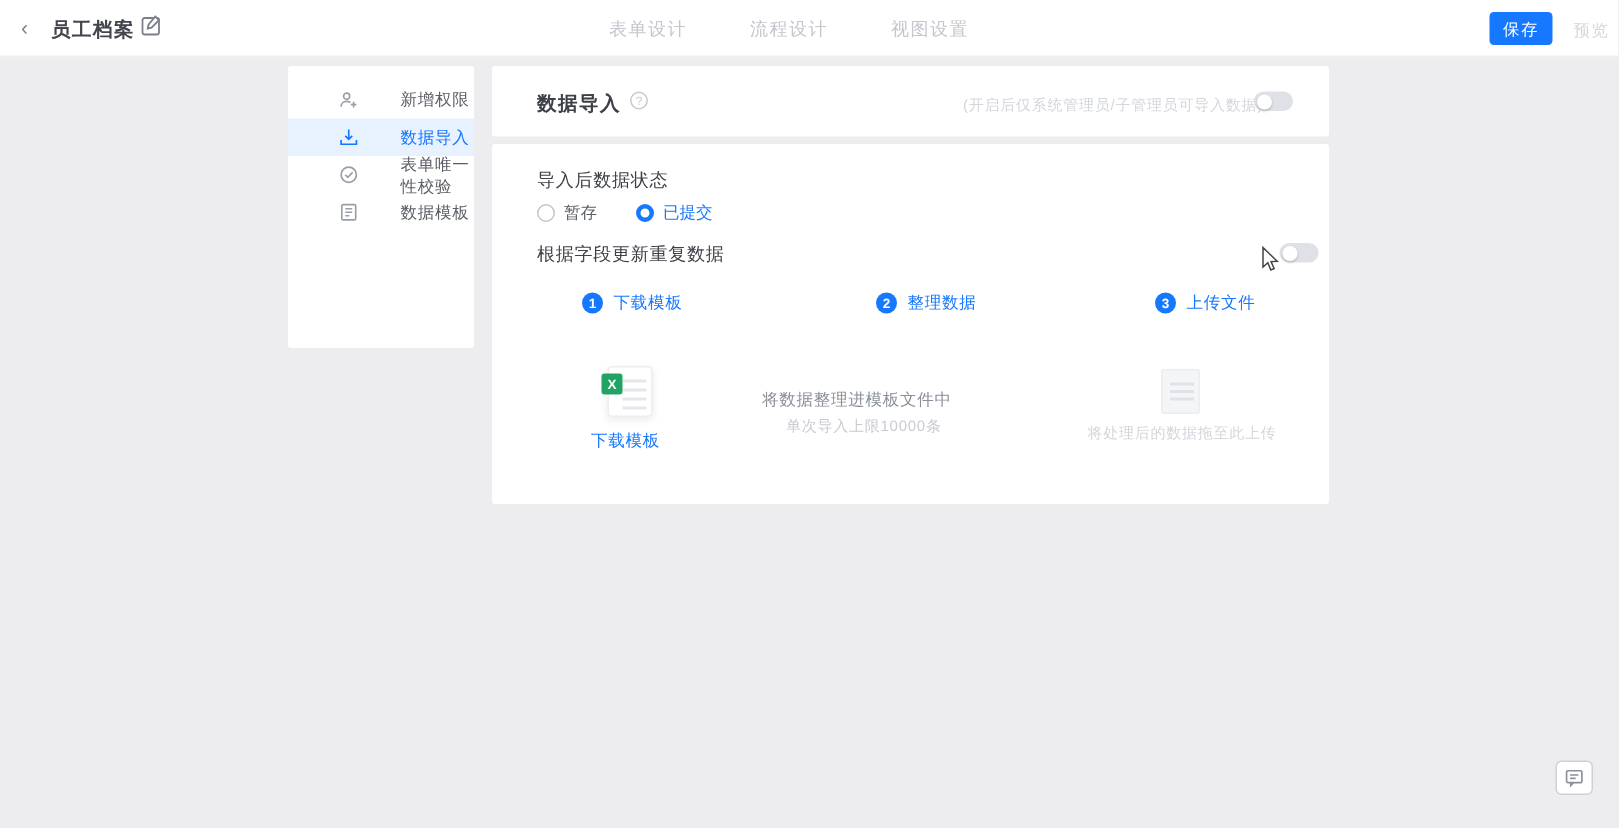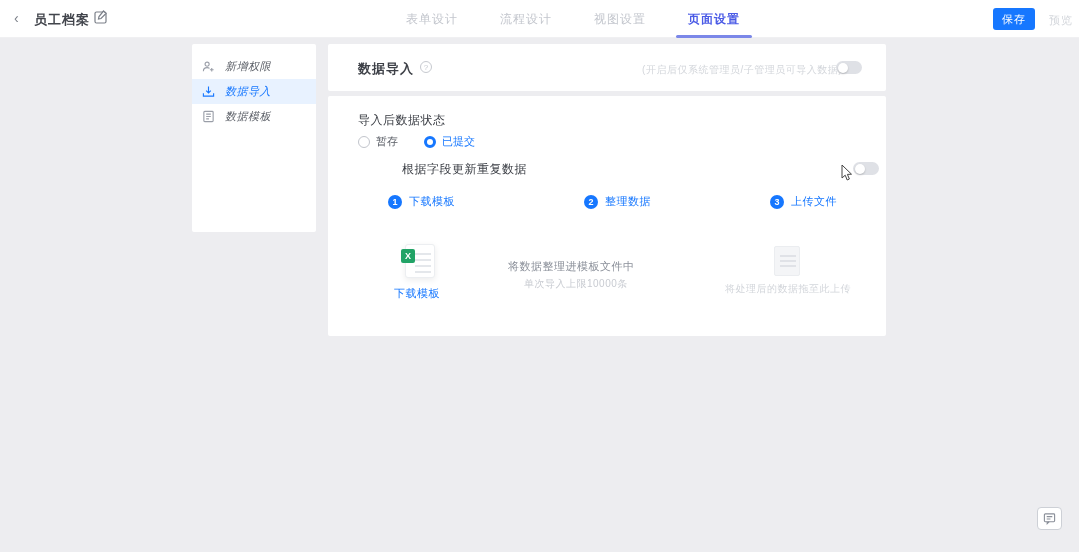--- a/index.html
+++ b/index.html
@@ -18,43 +18,43 @@
   .tab.active { color:#4b5be6; font-weight:bold; }
   .tab.active::after { content:""; position:absolute; left:-6px; right:-6px; bottom:0; height:3px;
                        background:#7b87e8; border-radius:2px; }
   .save-btn { position:absolute; right:44px; top:8px; width:42px; height:22px; background:#1677ff; color:#fff;
               font-size:11px; border:none; border-radius:3px; cursor:pointer; letter-spacing:1px; }
   .ghost-btn { position:absolute; right:6px; top:13px; font-size:11px; color:#d4d7dc; letter-spacing:1px; cursor:pointer; }
 
   
   .sidebar { position:absolute; left:192px; top:44px; width:124px; height:188px; background:#fff;
              border-radius:2px; padding-top:10px; }
-  .side-item { height:25px; display:flex; align-items:center; padding-left:10px; gap:10px;
-               font-size:11px; color:#5a5e66; cursor:pointer; letter-spacing:0.5px;font-style:italic; }
+  .side-item { height:25px; display:flex; align-items:center; padding-left:34px; gap:28px;
+               font-size:11px; color:#5a5e66; cursor:pointer; letter-spacing:0.5px; }
   .side-item .sic { width:13px; height:13px; flex:0 0 13px; color:#9a9ea8; display:flex; align-items:center; }
   .side-item.active { background:#e8f2ff; color:#1677ff; }
   .side-item.active .sic { color:#1677ff; }
   .sic svg { width:13px; height:13px; display:block; }
 
   
   .main-header { position:absolute; left:328px; top:44px; width:558px; height:47px; background:#fff; border-radius:2px; }
   .mh-title { position:absolute; left:30px; top:16px; font-size:13px; color:#3d4047; font-weight:bold; letter-spacing:1px; }
   .help-ic { position:absolute; left:92px; top:17px; width:12px; height:12px; border:1px solid #c6c9cf; border-radius:50%;
              color:#c6c9cf; font-size:8px; text-align:center; line-height:11px; }
   .mh-hint { position:absolute; right:44px; top:19px; font-size:10px; color:#d3d6db; letter-spacing:0.5px; }
   .main-panel { position:absolute; left:328px; top:96px; width:558px; height:240px; background:#fff; border-radius:2px; }
 
   .field-label { font-size:12px; color:#3d4047; letter-spacing:0.5px; }
   .lbl-status { position:absolute; left:30px; top:16px; }
   .radio-row { position:absolute; left:30px; top:38px; display:flex; align-items:center; gap:26px;justify-content:space-between; }
   .radio { display:flex; align-items:center; gap:6px; font-size:11px; color:#5a5e66; cursor:pointer; }
   .rdot { width:12px; height:12px; border-radius:50%; border:1px solid #c2c5cc; background:#fff; }
   .radio.on { color:#1677ff; }
   .radio.on .rdot { border:3.5px solid #1677ff; }
-  .lbl-update { position:absolute; left:30px; top:65px;margin-left:44px; }
+  .lbl-update { position:absolute; left:30px; top:65px; }
 
   .toggle { width:26px; height:13px; border-radius:7px; background:#dfe1e6; position:relative; cursor:pointer; }
   .toggle::after { content:""; position:absolute; left:1.5px; top:1.5px; width:10px; height:10px; border-radius:50%;
                    background:#fff; box-shadow:0 1px 2px rgba(0,0,0,.2); }
   .tg-header { position:absolute; right:24px; top:17px; }
   .tg-update { position:absolute; left:525px; top:66px; }
 
   
   .steps { position:absolute; left:0; top:98px; width:558px; }
   .step { position:absolute; display:flex; align-items:center; gap:7px; }
@@ -99,21 +99,20 @@
     <svg viewBox="0 0 14 14" fill="none" stroke="#7a7f88" stroke-width="1.2">
       <rect x="1" y="2" width="11" height="11" rx="1.5"></rect>
         <path d="M9.5 1 L12 3.5 L7 8.5 L4.5 9 L5 6.5 Z" fill="#fff"></path>
     </svg>
   </span>
 
   <div class="tabs">
     <span class="tab">表单设计</span>
     <span class="tab">流程设计</span>
     <span class="tab">视图设置</span>
-    <span class="tab active">页面设置</span>
   </div>
 
   <button class="save-btn">保存</button>
   <span class="ghost-btn">预览</span>
 </div>
 
 <div class="sidebar">
   <div class="side-item">
     <span class="sic">
       <svg viewBox="0 0 14 14" fill="none" stroke="currentColor" stroke-width="1.2">
@@ -125,20 +124,29 @@
     <span>新增权限</span>
   </div>
   <div class="side-item active">
     <span class="sic">
       <svg viewBox="0 0 14 14" fill="none" stroke="currentColor" stroke-width="1.2">
           <path d="M7 1.5v6.5M4.5 6 7 8.5 9.5 6"></path>
           <path d="M1.5 9v3h11V9"></path>
         </svg>
     </span>
     <span>数据导入</span>
+  </div>
+  <div class="side-item">
+    <span class="sic">
+      <svg viewBox="0 0 14 14" fill="none" stroke="currentColor" stroke-width="1.2">
+          <circle cx="7" cy="7" r="5.5"></circle>
+          <path d="M4.5 7l1.8 1.8L9.8 5.3"></path>
+        </svg>
+    </span>
+    <span>表单唯一性校验</span>
   </div>
   <div class="side-item">
     <span class="sic">
       <svg viewBox="0 0 14 14" fill="none" stroke="currentColor" stroke-width="1.2">
           <rect x="2" y="1.5" width="10" height="11" rx="1"></rect>
           <path d="M4.5 4.5h5M4.5 7h5M4.5 9.5h3"></path>
         </svg>
     </span>
     <span>数据模板</span>
   </div>

